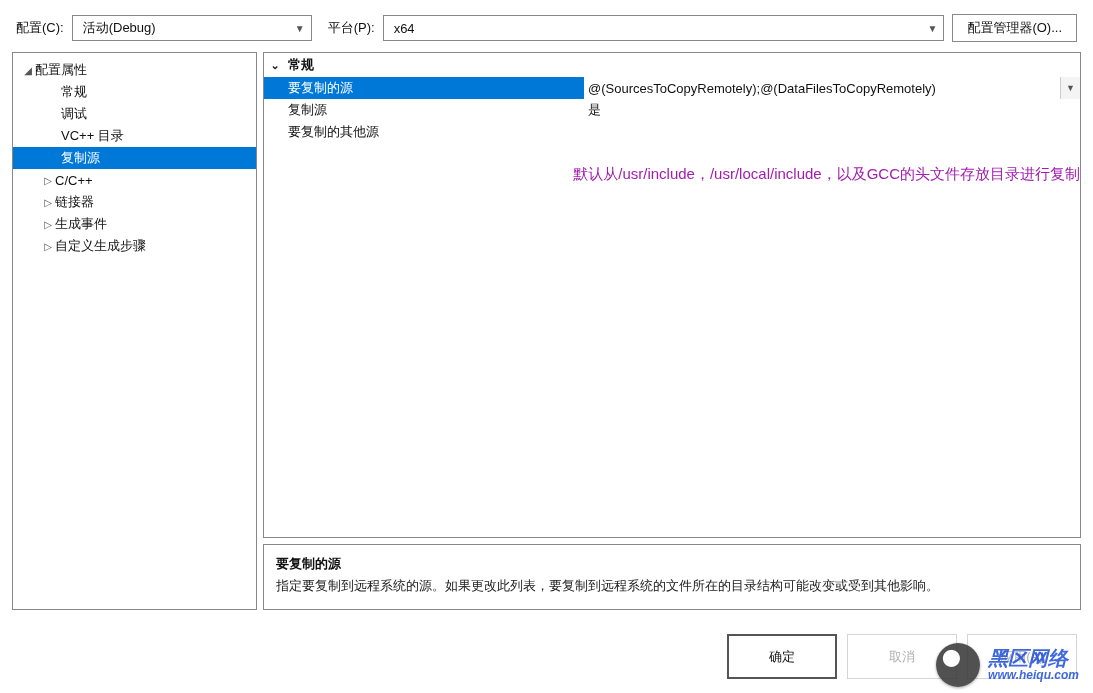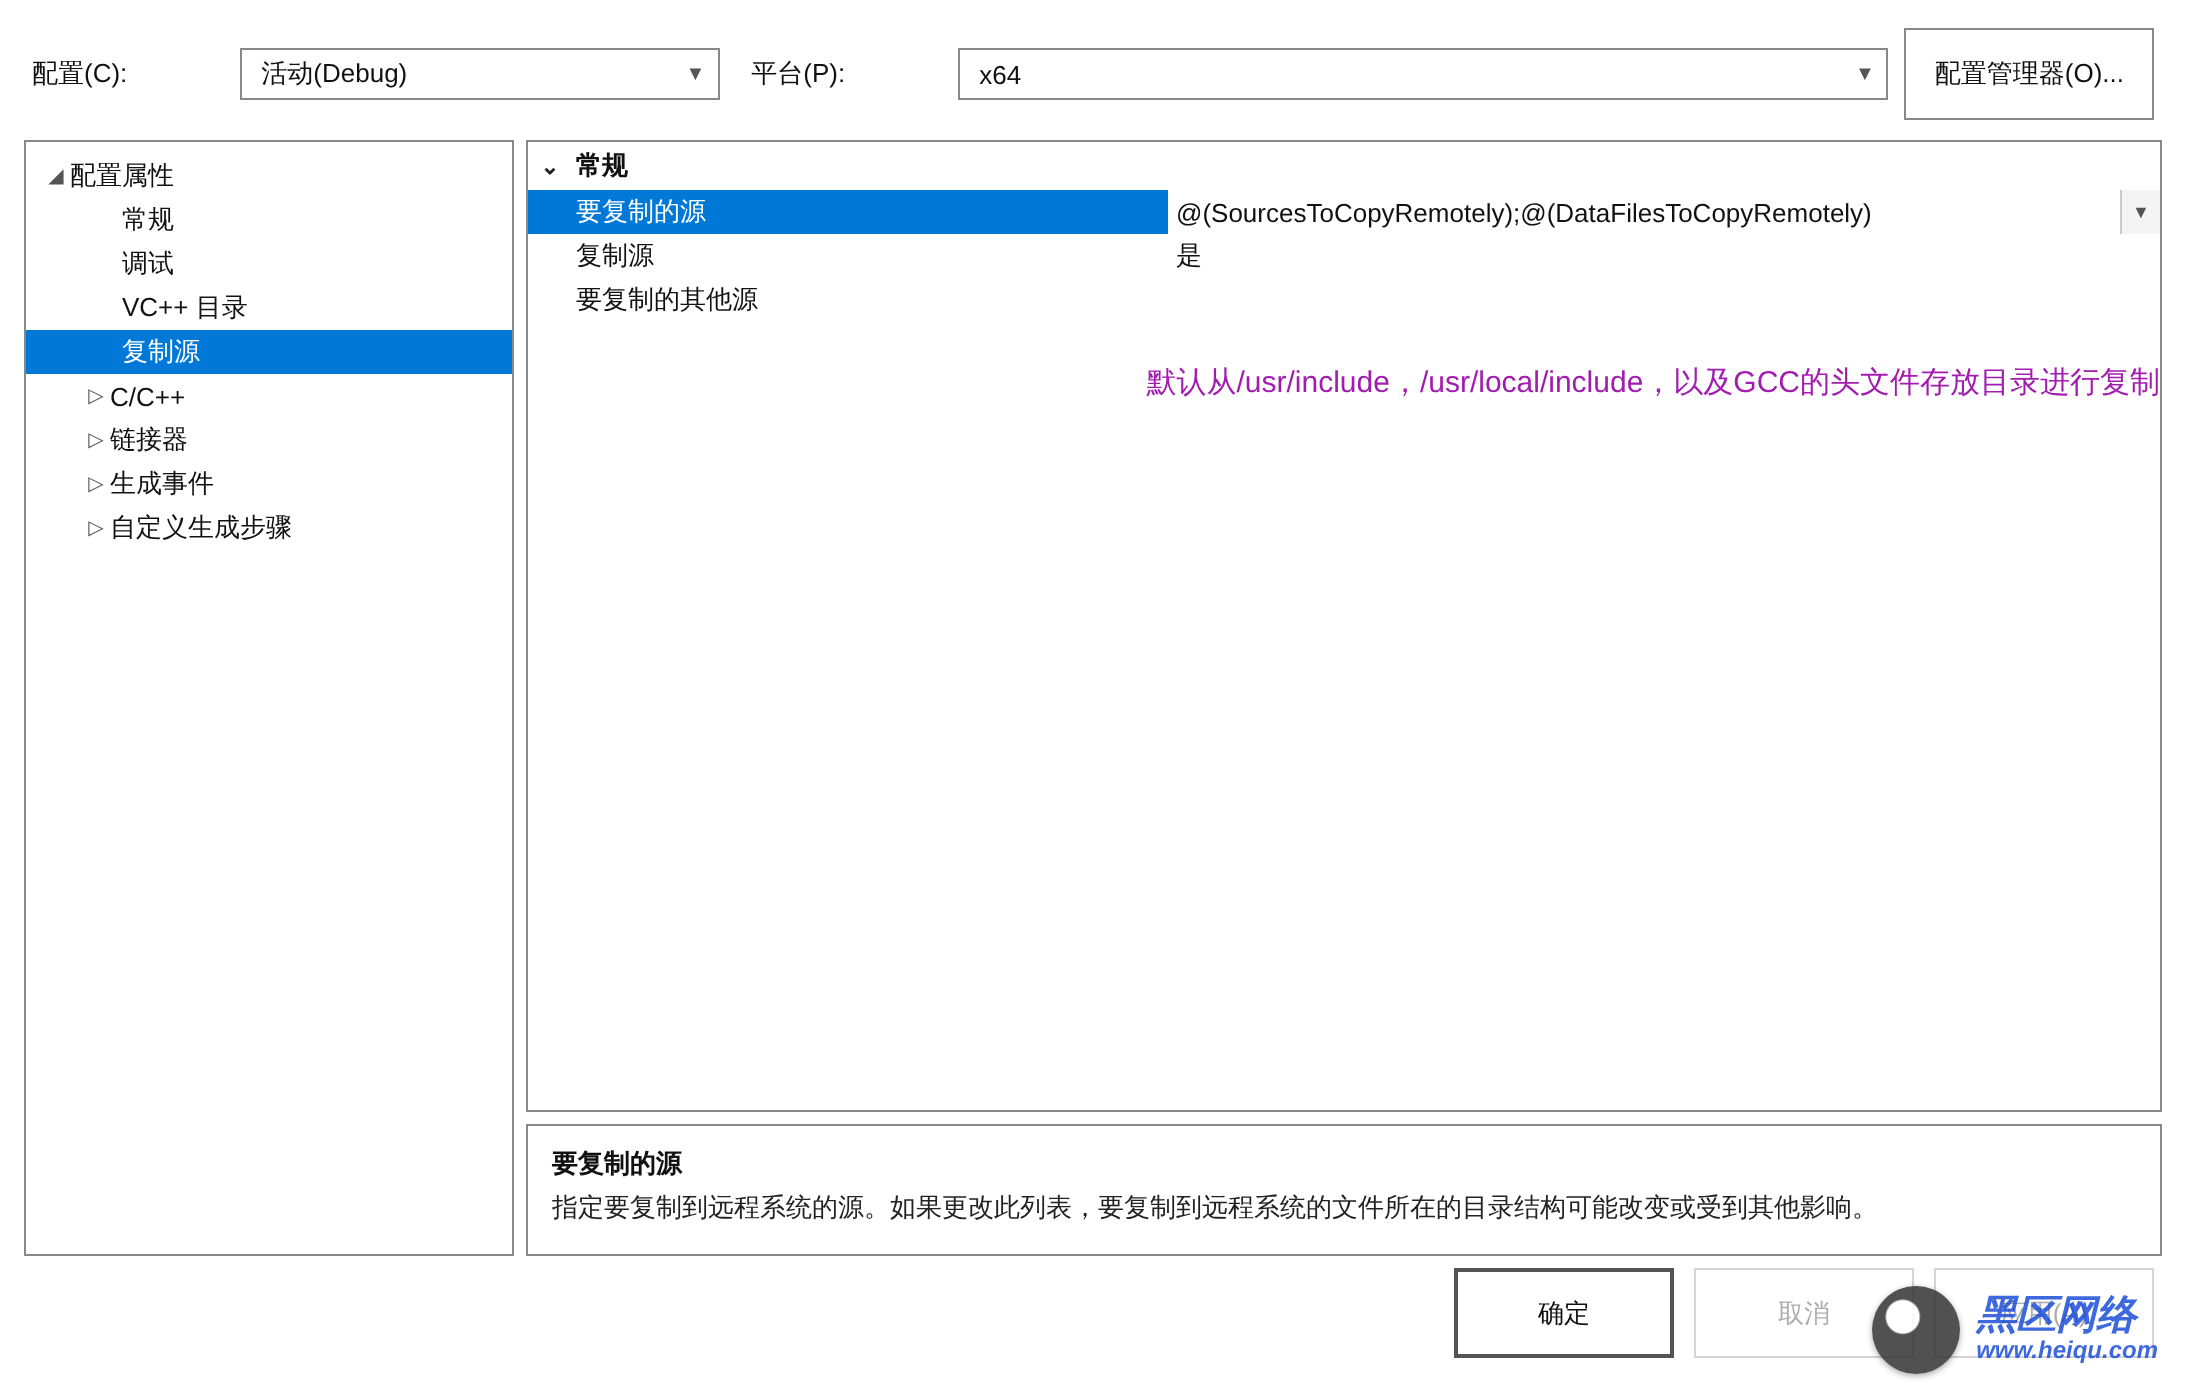--- a/index.html
+++ b/index.html
@@ -22,32 +22,31 @@
   .top-bar label { white-space: nowrap; text-align: center; }
   .combo {
     display: flex;
     align-items: center;
     justify-content: space-between;
     border: 1px solid #888;
     background: #fff;
     height: 26px;
     padding: 0 6px 0 10px;
     cursor: pointer;
-    margin-left: 48px;
   }
   .combo .chev {
     font-size: 10px;
     color: #555;
   }
   #config-combo { width: 240px; }
   #platform-combo { flex: 1; }
   .btn {
     border: 1px solid #888;
     background: #fff;
-    height: 46px;
+    height: 28px;
     padding: 0 14px;
     display: inline-flex;
     align-items: center;
     justify-content: center;
     cursor: pointer;
     white-space: nowrap;
   }
 
   .main-row {
     display: flex;

